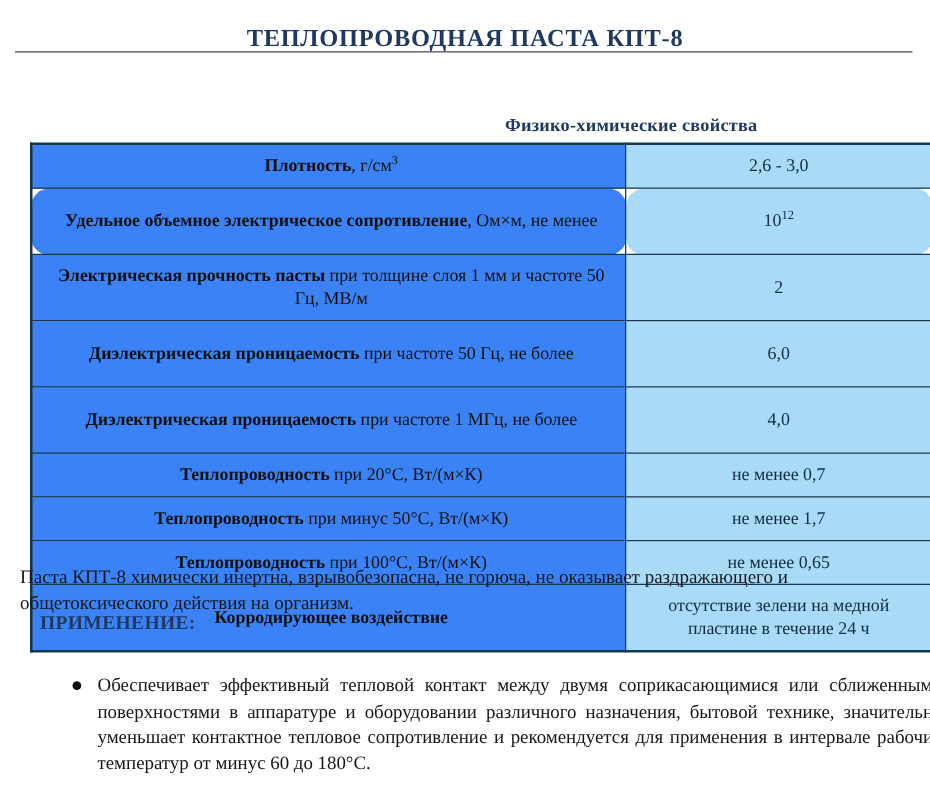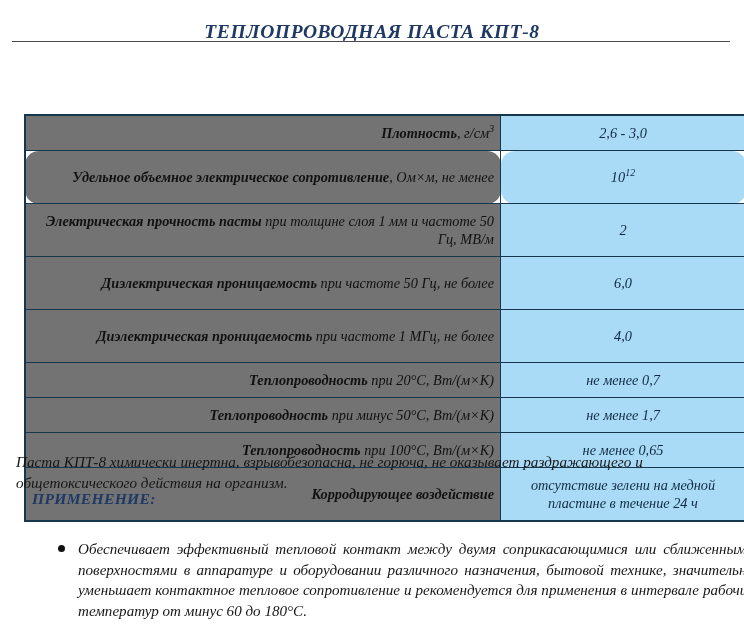--- a/index.html
+++ b/index.html
@@ -15,21 +15,20 @@
     color: #1a1a1a;
     overflow: hidden;
     position: relative;
   }
 
   .page {
     position: relative;
     width: 622px;
     height: 637px;
     box-sizing: border-box;
-    font-style: italic;
   }
 
   
   .doc-title {
     position: absolute;
     left: 0;
     top: 8px;
     width: 744px;
     text-align: center;
     font-family: "Liberation Serif", "DejaVu Serif", serif;
@@ -84,23 +83,23 @@
   }
   .prop-table td {
     border: 1px solid #17374f;
     vertical-align: middle;
     font-size: 14.3px;
     line-height: 18.5px;
     color: #111111;
   }
   .prop-table td.name {
     width: 458px;
-    background: #737373;
+    background: #3b82f6;
     padding: 4px 6px 4px 10px;
-    text-align: right;
+    text-align: center;
   }
   .prop-table td.val {
     width: 232px;
     background: #a9dbf7;
     padding: 4px 6px;
     text-align: center;
     color: #102a43;
   }
   .prop-table td.name b {
     font-weight: bold;
@@ -175,20 +174,21 @@
 </head>
 <body>
 
 <div class="page">
 
   <h1 class="doc-title">ТЕПЛОПРОВОДНАЯ ПАСТА КПТ-8</h1>
 
   <div class="title-rule"></div>
 
 
+  <div class="table-caption">Физико-химические свойства</div>
 
   <table class="prop-table">
     <tbody>
         <tr class="h1">
           <td class="name"><b>Плотность</b><span>, г/см</span><sup>3</sup></td>
           <td class="val"><span>2,6 - 3,0</span></td>
         </tr>
         <tr class="h2">
           <td class="name"><b>Удельное объемное электрическое сопротивление</b><span>, Ом×м, не менее</span></td>
           <td class="val"><span>10</span><span class="sup-val">12</span></td>

